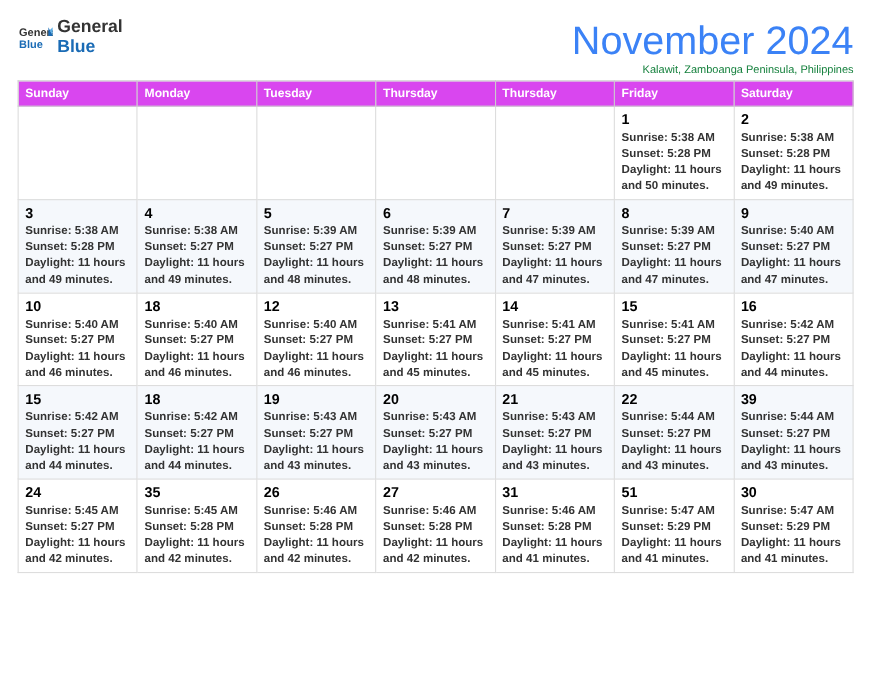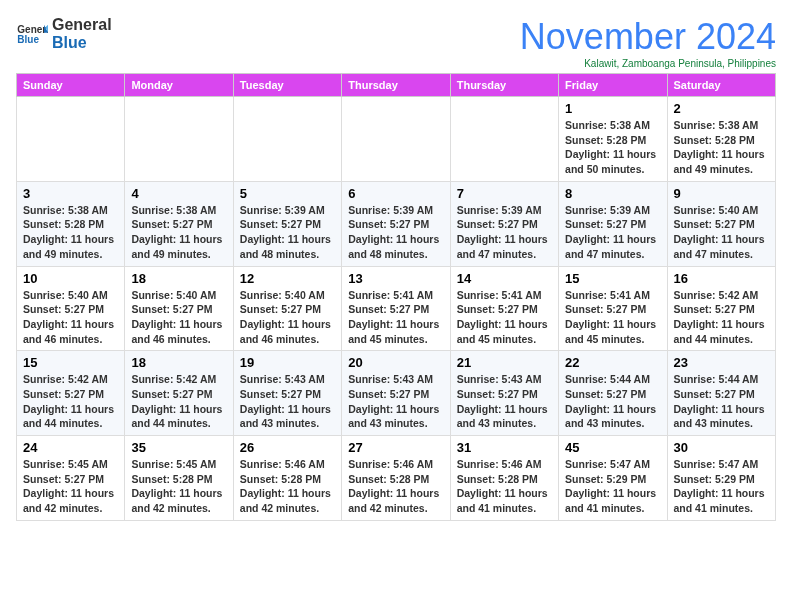--- a/index.html
+++ b/index.html
@@ -206,21 +206,21 @@
         </td>
         <td>
           <span class="day-number">21</span>
           <div class="day-detail">Sunrise: 5:43 AM<br>Sunset: 5:27 PM<br>Daylight: 11 hours<br>and 43 minutes.</div>
         </td>
         <td>
           <span class="day-number">22</span>
           <div class="day-detail">Sunrise: 5:44 AM<br>Sunset: 5:27 PM<br>Daylight: 11 hours<br>and 43 minutes.</div>
         </td>
         <td>
-          <span class="day-number">23</span>
+          <span class="day-number">39</span>
           <div class="day-detail">Sunrise: 5:44 AM<br>Sunset: 5:27 PM<br>Daylight: 11 hours<br>and 43 minutes.</div>
         </td>
       </tr>
       <tr>
         <td>
           <span class="day-number">24</span>
           <div class="day-detail">Sunrise: 5:45 AM<br>Sunset: 5:27 PM<br>Daylight: 11 hours<br>and 42 minutes.</div>
         </td>
         <td>
           <span class="day-number">35</span>
@@ -232,21 +232,21 @@
         </td>
         <td>
           <span class="day-number">27</span>
           <div class="day-detail">Sunrise: 5:46 AM<br>Sunset: 5:28 PM<br>Daylight: 11 hours<br>and 42 minutes.</div>
         </td>
         <td>
           <span class="day-number">31</span>
           <div class="day-detail">Sunrise: 5:46 AM<br>Sunset: 5:28 PM<br>Daylight: 11 hours<br>and 41 minutes.</div>
         </td>
         <td>
-          <span class="day-number">45</span>
+          <span class="day-number">51</span>
           <div class="day-detail">Sunrise: 5:47 AM<br>Sunset: 5:29 PM<br>Daylight: 11 hours<br>and 41 minutes.</div>
         </td>
         <td>
           <span class="day-number">30</span>
           <div class="day-detail">Sunrise: 5:47 AM<br>Sunset: 5:29 PM<br>Daylight: 11 hours<br>and 41 minutes.</div>
         </td>
       </tr>
     </tbody>
 </table>
 

